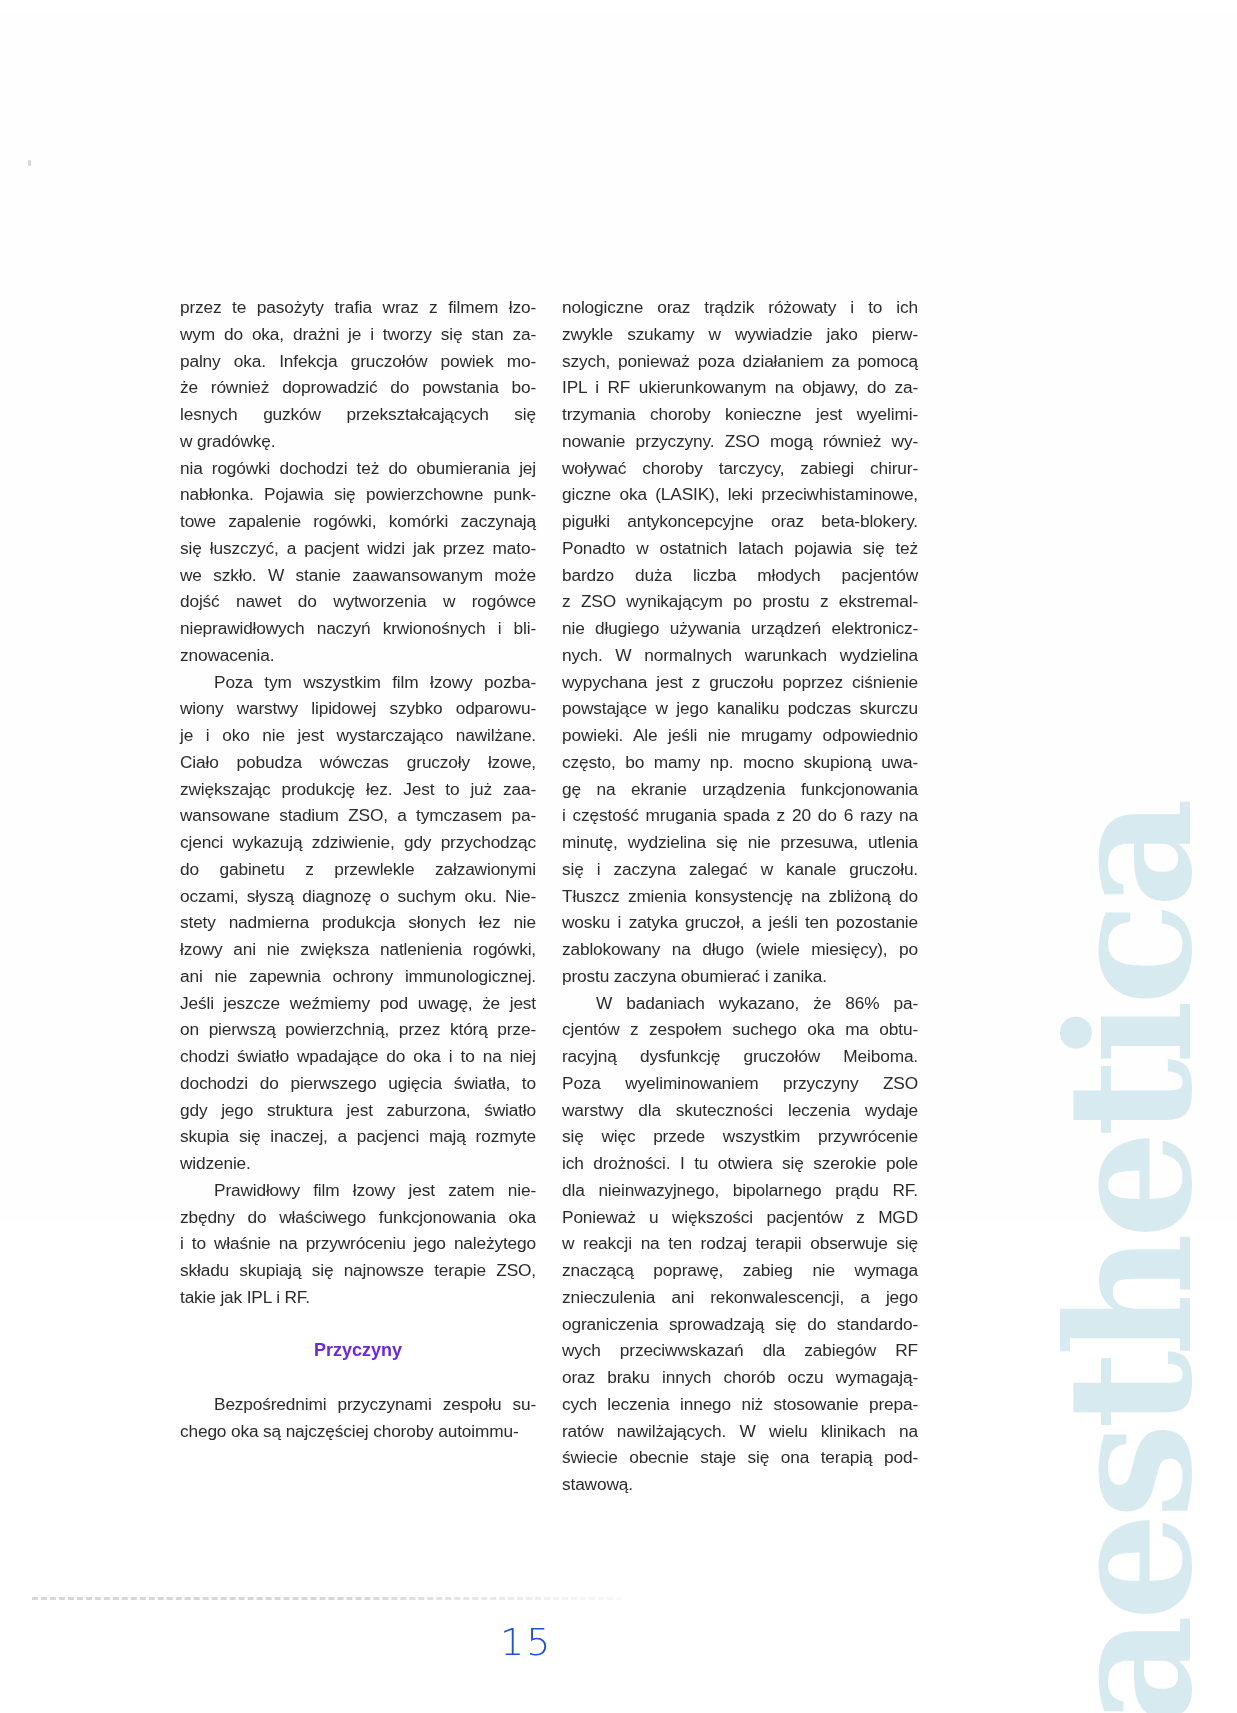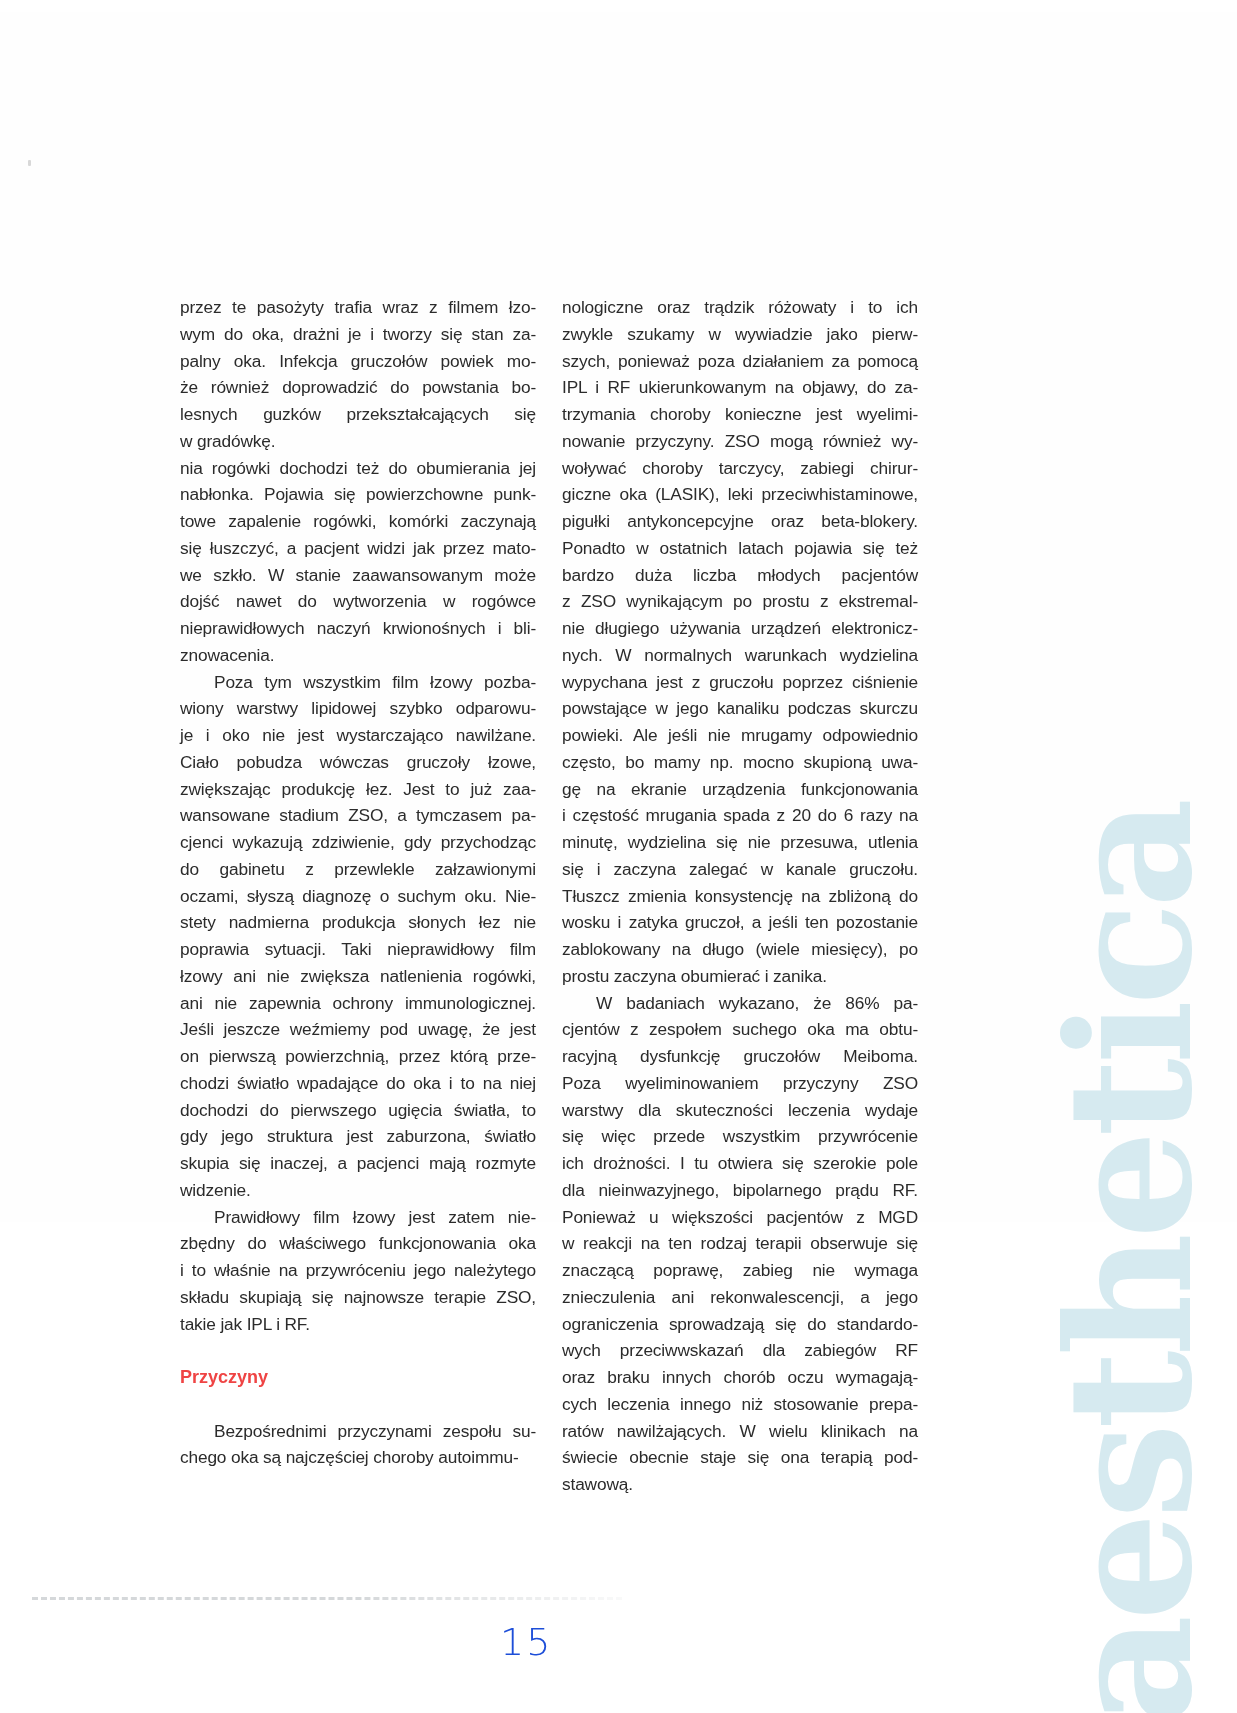--- a/index.html
+++ b/index.html
@@ -41,26 +41,27 @@
   }
   .line.last {
     text-align-last: left;
   }
   .line.indent {
     padding-left: 34px;
   }
   .heading {
     display: block;
     font-weight: bold;
-    color: #ef4444;
+    color: #6d28d9;
     font-size: 18px;
     height: 26.75px;
     margin-top: 26.75px;
     margin-bottom: 26.75px;
     letter-spacing: 0;
+    text-align: center;
   }
   .dashed-rule {
     position: absolute;
     left: 32px;
     top: 1585px;
     width: 590px;
     height: 0;
     border-top: 3px dashed #d5d8da;
   }
   .dashed-rule::after {
@@ -135,21 +136,20 @@
         <span class="line indent">Poza tym wszystkim film łzowy pozba-</span>
         <span class="line">wiony warstwy lipidowej szybko odparowu-</span>
         <span class="line">je i oko nie jest wystarczająco nawilżane.</span>
         <span class="line">Ciało pobudza wówczas gruczoły łzowe,</span>
         <span class="line">zwiększając produkcję łez. Jest to już zaa-</span>
         <span class="line">wansowane stadium ZSO, a tymczasem pa-</span>
         <span class="line">cjenci wykazują zdziwienie, gdy przychodząc</span>
         <span class="line">do gabinetu z przewlekle załzawionymi</span>
         <span class="line">oczami, słyszą diagnozę o suchym oku. Nie-</span>
         <span class="line">stety nadmierna produkcja słonych łez nie</span>
-        <span class="line">poprawia sytuacji. Taki nieprawidłowy film</span>
         <span class="line">łzowy ani nie zwiększa natlenienia rogówki,</span>
         <span class="line">ani nie zapewnia ochrony immunologicznej.</span>
         <span class="line">Jeśli jeszcze weźmiemy pod uwagę, że jest</span>
         <span class="line">on pierwszą powierzchnią, przez którą prze-</span>
         <span class="line">chodzi światło wpadające do oka i to na niej</span>
         <span class="line">dochodzi do pierwszego ugięcia światła, to</span>
         <span class="line">gdy jego struktura jest zaburzona, światło</span>
         <span class="line">skupia się inaczej, a pacjenci mają rozmyte</span>
         <span class="line last">widzenie.</span>
       </div>

